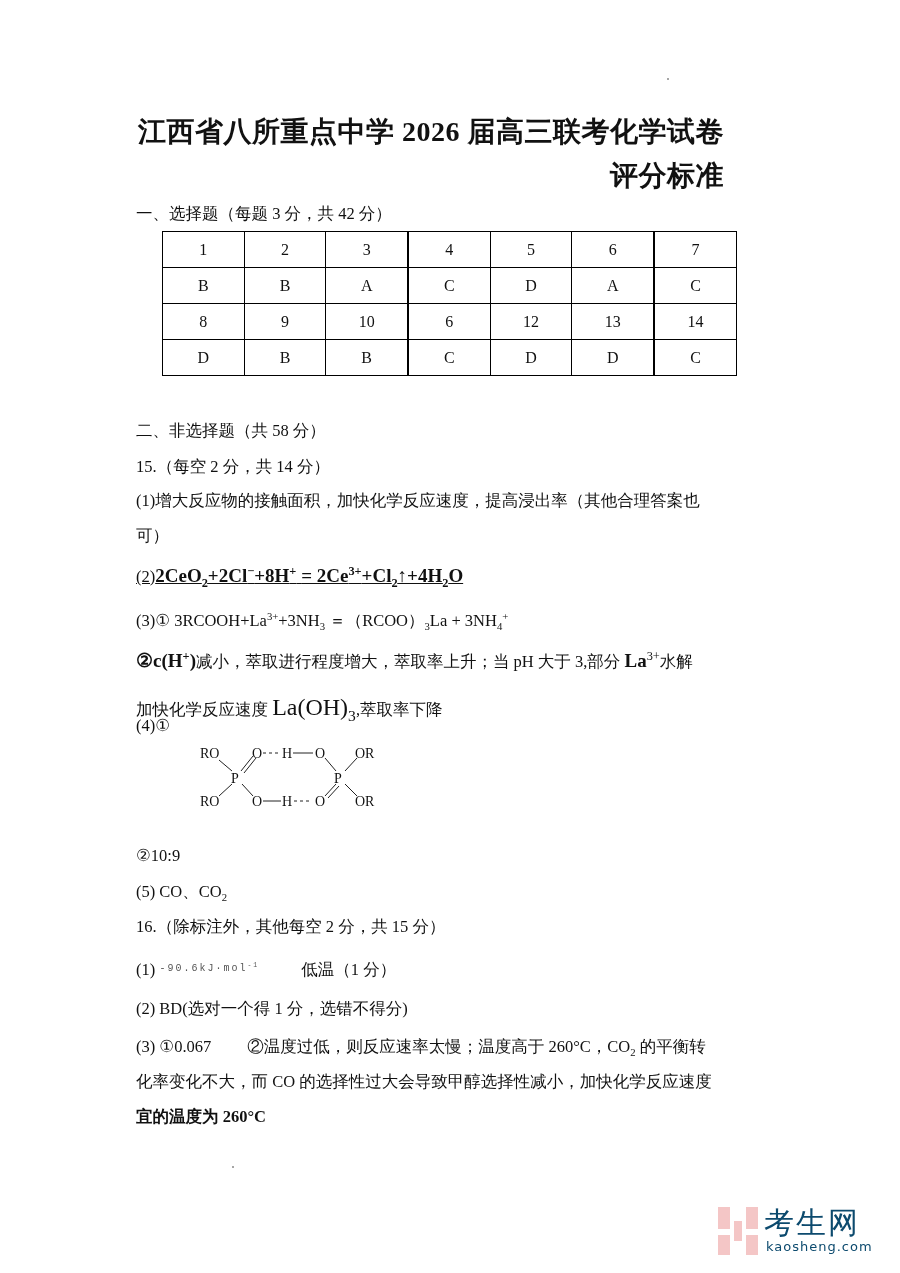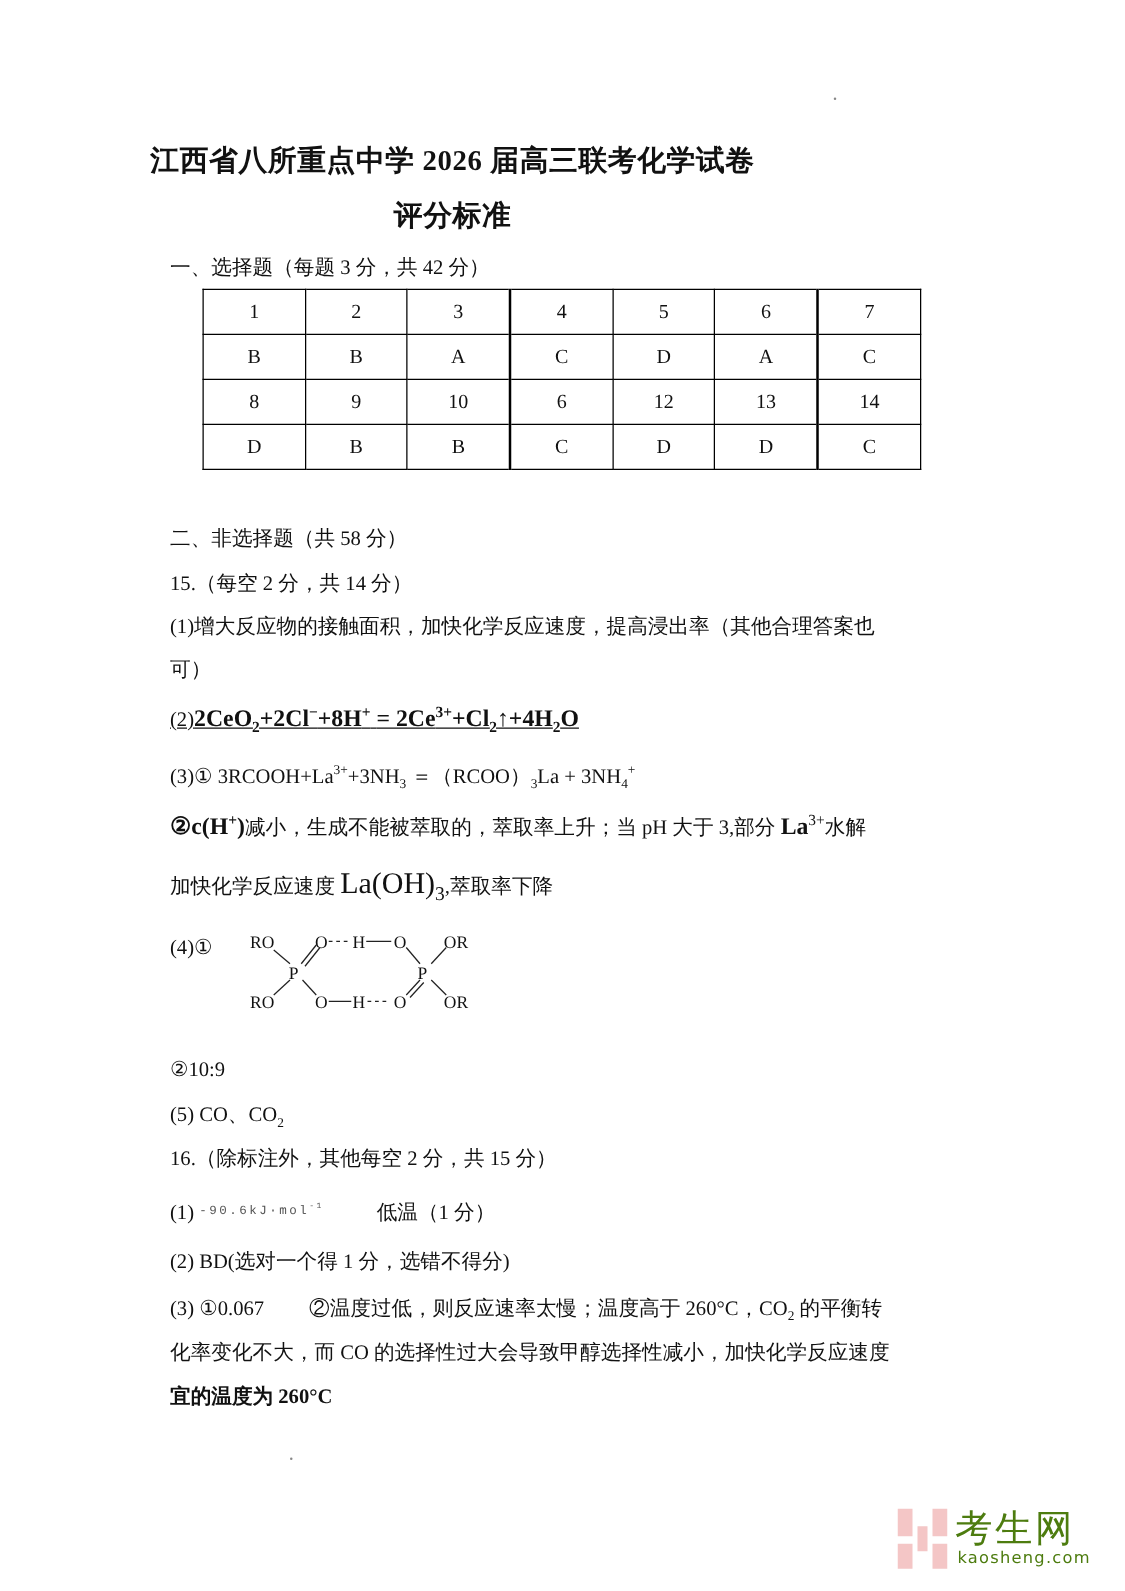--- a/index.html
+++ b/index.html
@@ -1,29 +1,29 @@
 <!DOCTYPE html>
 <html><head>
 <meta charset="utf-8">
 <style>
   html, body { margin: 0; padding: 0; background: #ffffff; }
   body { width: 900px; height: 1273px; position: relative; overflow: hidden;
          font-family: "Liberation Serif", "DejaVu Serif", serif; color: #111; }
   .abs { position: absolute; }
-  .title { left: 0; width: 724px; text-align: center; font-weight: bold; font-size: 23px; letter-spacing: 0.5px; }
+  .title { left: 0; width: 724px; text-align: right; font-weight: bold; font-size: 28px; letter-spacing: 0.5px; }
   .line { left: 136px; font-size: 16.5px; white-space: nowrap; }
   .chem { font-family: "Liberation Serif", "DejaVu Serif", serif; }
   .bigchem { font-size: 19px; font-weight: bold; }
   table.ans { position: absolute; left: 162px; top: 231px; border-collapse: collapse; width: 575px; }
   table.ans td { border: 1px solid #000; height: 35px; text-align: center; font-size: 16px; width: 82px; padding: 0; }
   table.ans td.thick { border-left: 2px solid #000; }
   sub, sup { font-size: 0.65em; line-height: 0; }
   .small-energy { font-size: 10px; color: #555; letter-spacing: 2px; font-family: Liberation Mono, monospace; vertical-align: 4px; }
   .dot { width: 2px; height: 2px; background: #888; border-radius: 1px; }
-  .wm-text { font-family: "DejaVu Sans", sans-serif; color: #4d7c0f; }
+  .wm-text { font-family: "DejaVu Sans", sans-serif; color: #0c4a6e; }
 </style>
 </head>
 <body>
 
 <div class="abs dot" style="left:667px; top:78px;"></div>
 <div class="abs dot" style="left:232px; top:1166px;"></div>
 
 <div class="abs title" style="top:113px;">江西省八所重点中学 2026 届高三联考化学试卷</div>
 <div class="abs title" style="top:157px;">评分标准</div>
 
@@ -77,28 +77,28 @@
 
 <div class="abs line" style="top:565px;text-decoration:underline;">
   <span>(2)</span><span class="bigchem chem"><span>2CeO</span><sub>2</sub><span>+2Cl</span><sup>−</sup><span>+8H</span><sup>+</sup> <span>= 2Ce</span><sup>3+</sup><span>+Cl</span><sub>2</sub><span>↑+4H</span><sub>2</sub><span>O</span></span>
 </div>
 
 <div class="abs line" style="top:610px;">
   <span>(3)① </span><span class="chem"><span>3RCOOH+La</span><sup>3+</sup><span>+3NH</span><sub>3</sub><span> ＝（RCOO）</span><sub>3</sub><span>La + 3NH</span><sub>4</sub><sup>+</sup></span>
 </div>
 
 <div class="abs line" style="top:649px;">
-  <span class="bigchem"><span>②c(H</span><sup>+</sup><span>)</span></span><span>减小，生成不能被萃取的，萃取率上升；当  pH 大于 3,部分 </span><span class="bigchem"><span>La</span><sup style="font-weight:normal">3+</sup></span><span>水解</span>
+  <span class="bigchem"><span>②c(H</span><sup>+</sup><span>)</span></span><span>减小，萃取进行程度增大，萃取率上升；当  pH 大于 3,部分 </span><span class="bigchem"><span>La</span><sup style="font-weight:normal">3+</sup></span><span>水解</span>
 </div>
 
 <div class="abs line" style="top:694px;">
   <span>加快化学反应速度 </span><span class="bigchem" style="font-weight:normal;font-size:24px;"><span>La(OH)</span><sub>3</sub></span><span>,萃取率下降</span>
 </div>
 
-<div class="abs line" style="top:748px;">(4)①</div>
+<div class="abs line" style="top:716px;">(4)①</div>
 
 <svg class="abs" style="left:195px; top:738px;" width="200" height="80">
   <g font-family="Liberation Serif, serif" font-size="14" fill="#111">
     <text x="5" y="20">RO</text>
     <text x="5" y="68">RO</text>
     <text x="36" y="45">P</text>
     <text x="57" y="20">O</text>
     <text x="87" y="20">H</text>
     <text x="120" y="20">O</text>
     <text x="57" y="68">O</text>

